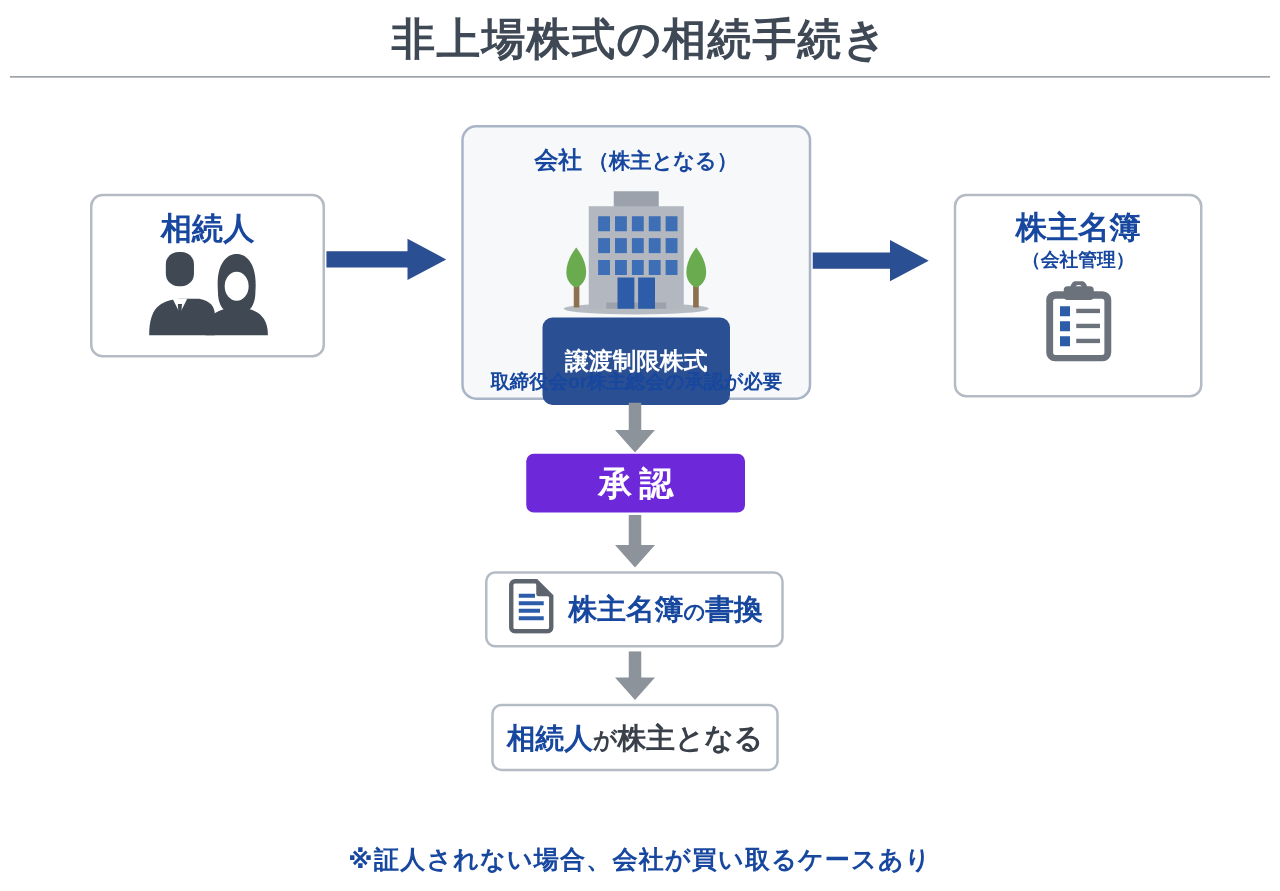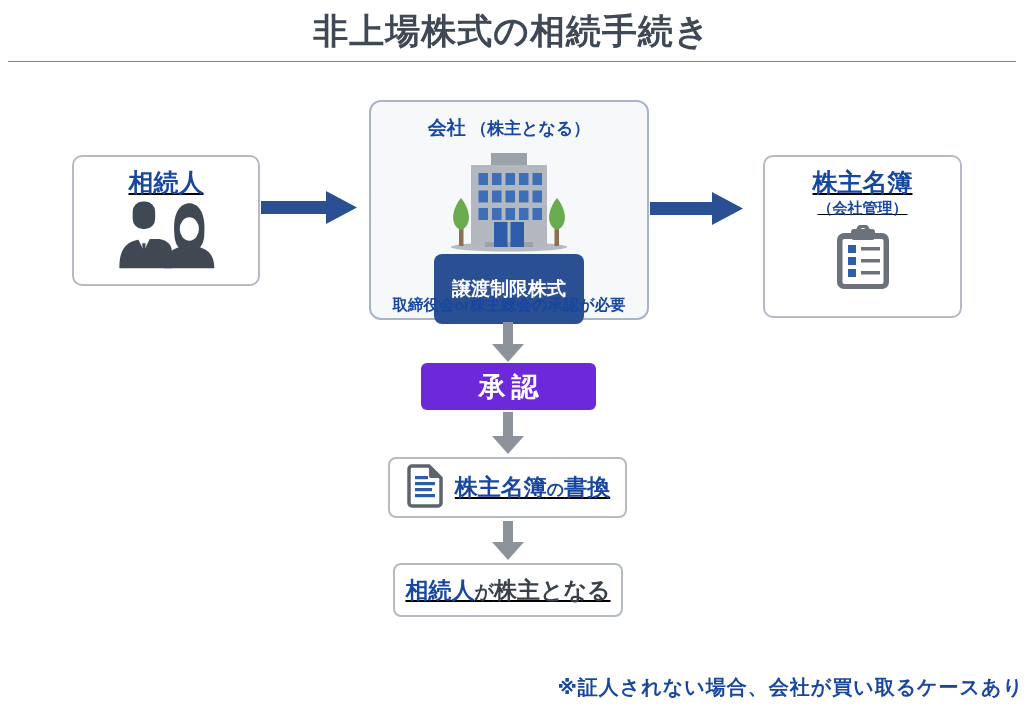--- a/index.html
+++ b/index.html
@@ -7,21 +7,21 @@
     position:relative;width:1024px;height:713px;background:#ffffff;overflow:hidden;
     font-family:"Liberation Sans","DejaVu Sans",sans-serif;
   }
   .abs{position:absolute;}
   
   .title{top:8px;left:0;width:100%;text-align:center;font-size:35px;font-weight:bold;
          color:#3f4855;letter-spacing:1px;}
   .divider{top:61px;left:8px;right:8px;border-top:1px solid #7d848e;height:0;}
   
   .wbox{background:#ffffff;border:2px solid #b5bbc4;border-radius:10px;box-sizing:border-box;
-        display:flex;flex-direction:column;align-items:center;text-decoration:underline;}
+        display:flex;flex-direction:column;align-items:center;}
   
   .heir-box{left:72px;top:155px;width:188px;height:131px;}
   .heir-label{margin-top:9px;font-size:25px;font-weight:bold;color:#17479e;}
   
   .company-box{left:369px;top:100px;width:280px;height:220px;background:#f6f8fa;
                border:2px solid #a9b5c7;border-radius:12px;box-sizing:border-box;}
   .company-title{top:13px;left:0;width:100%;text-align:center;color:#17479e;font-weight:bold;}
   .company-title .main{font-size:19px;}
   .company-title .sub{font-size:17px;}
   .building-wrap{top:46px;left:50%;transform:translateX(-50%);}
@@ -49,21 +49,21 @@
   .result-text{font-size:23px;font-weight:bold;white-space:nowrap;color:#39404a;text-align:right;}
   .result-text .subject{color:#17479e;}
   .result-text .particle{font-size:19px;font-weight:600;}
   
   .arrow-h1{left:261px;top:189px;}
   .arrow-h2{left:650px;top:190px;}
   .arrow-v1{left:491px;top:322px;}
   .arrow-v2{left:491px;top:412px;}
   .arrow-v3{left:491px;top:521px;}
   
-  .footnote{top:674px;left:0;width:100%;text-align:right;font-size:20px;font-weight:bold;
+  .footnote{top:674px;left:0;width:100%;text-align:center;font-size:20px;font-weight:bold;
             color:#17479e;letter-spacing:1px;}
 </style>
 </head>
 <body>
 
 <div class="page">
 
   <div class="abs title">非上場株式の相続手続き</div>
   <div class="abs divider"></div>
 

